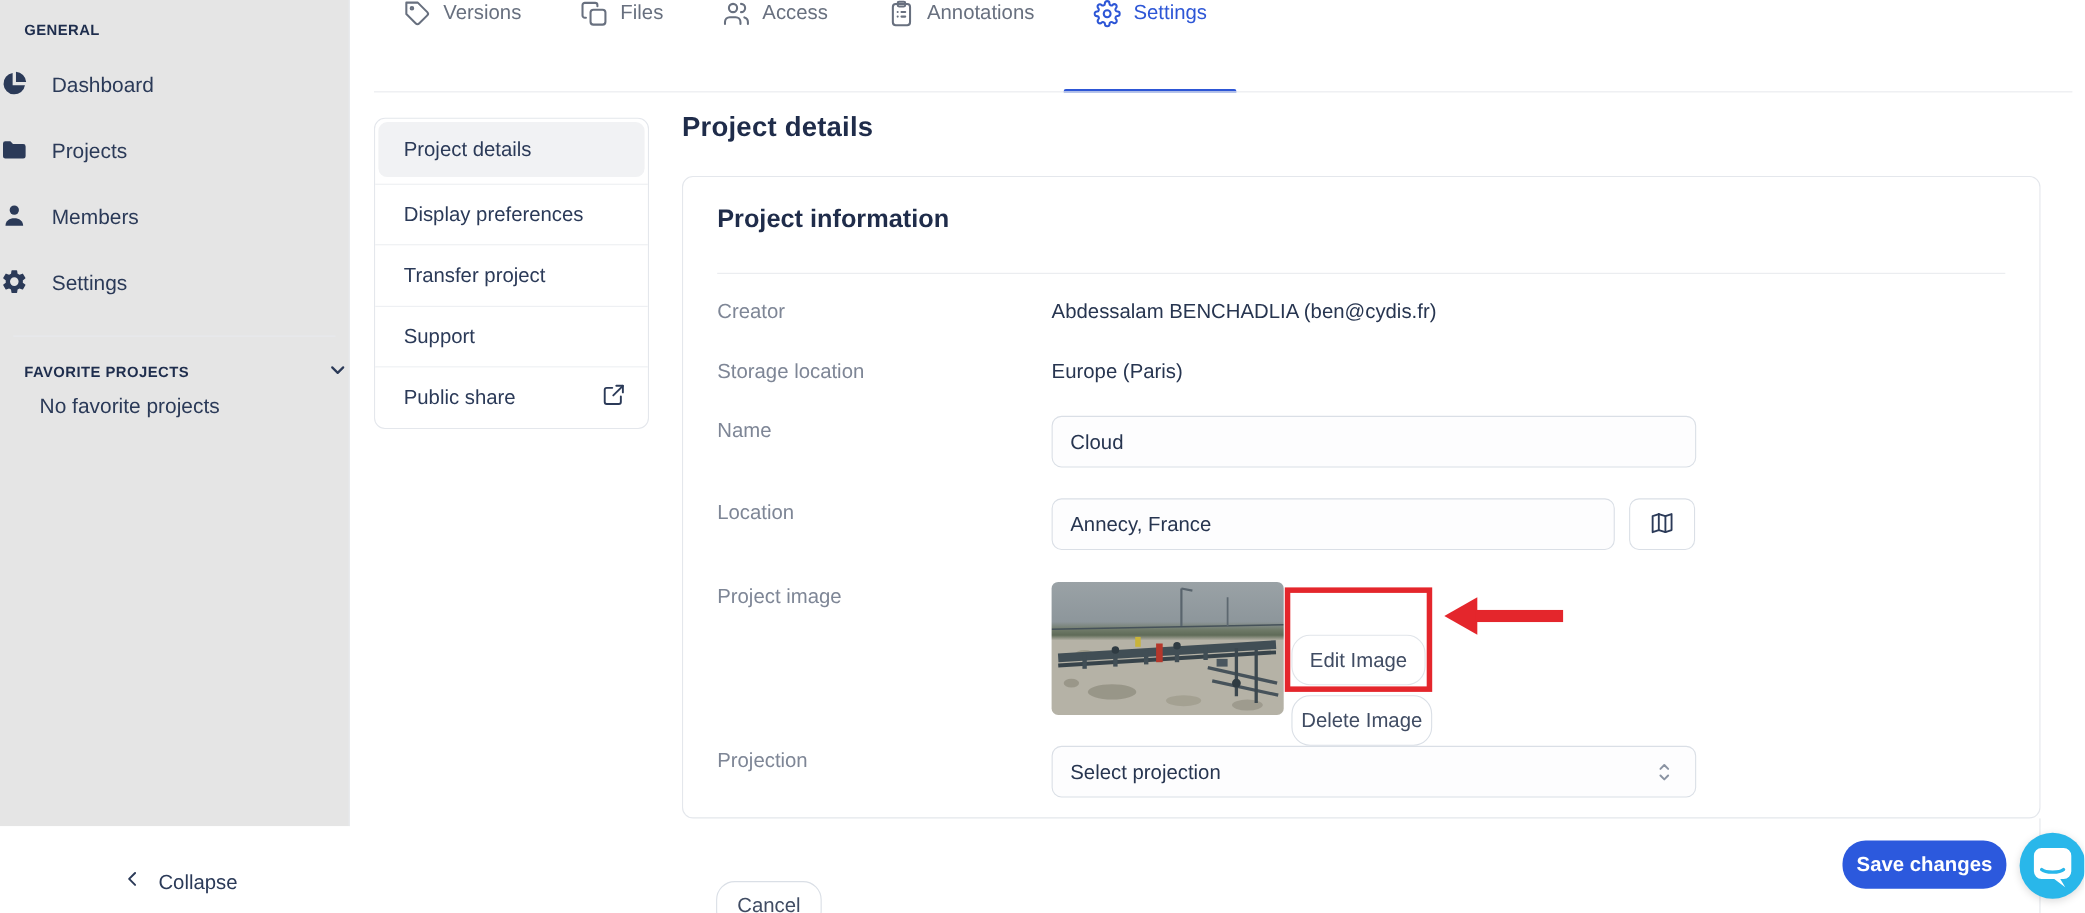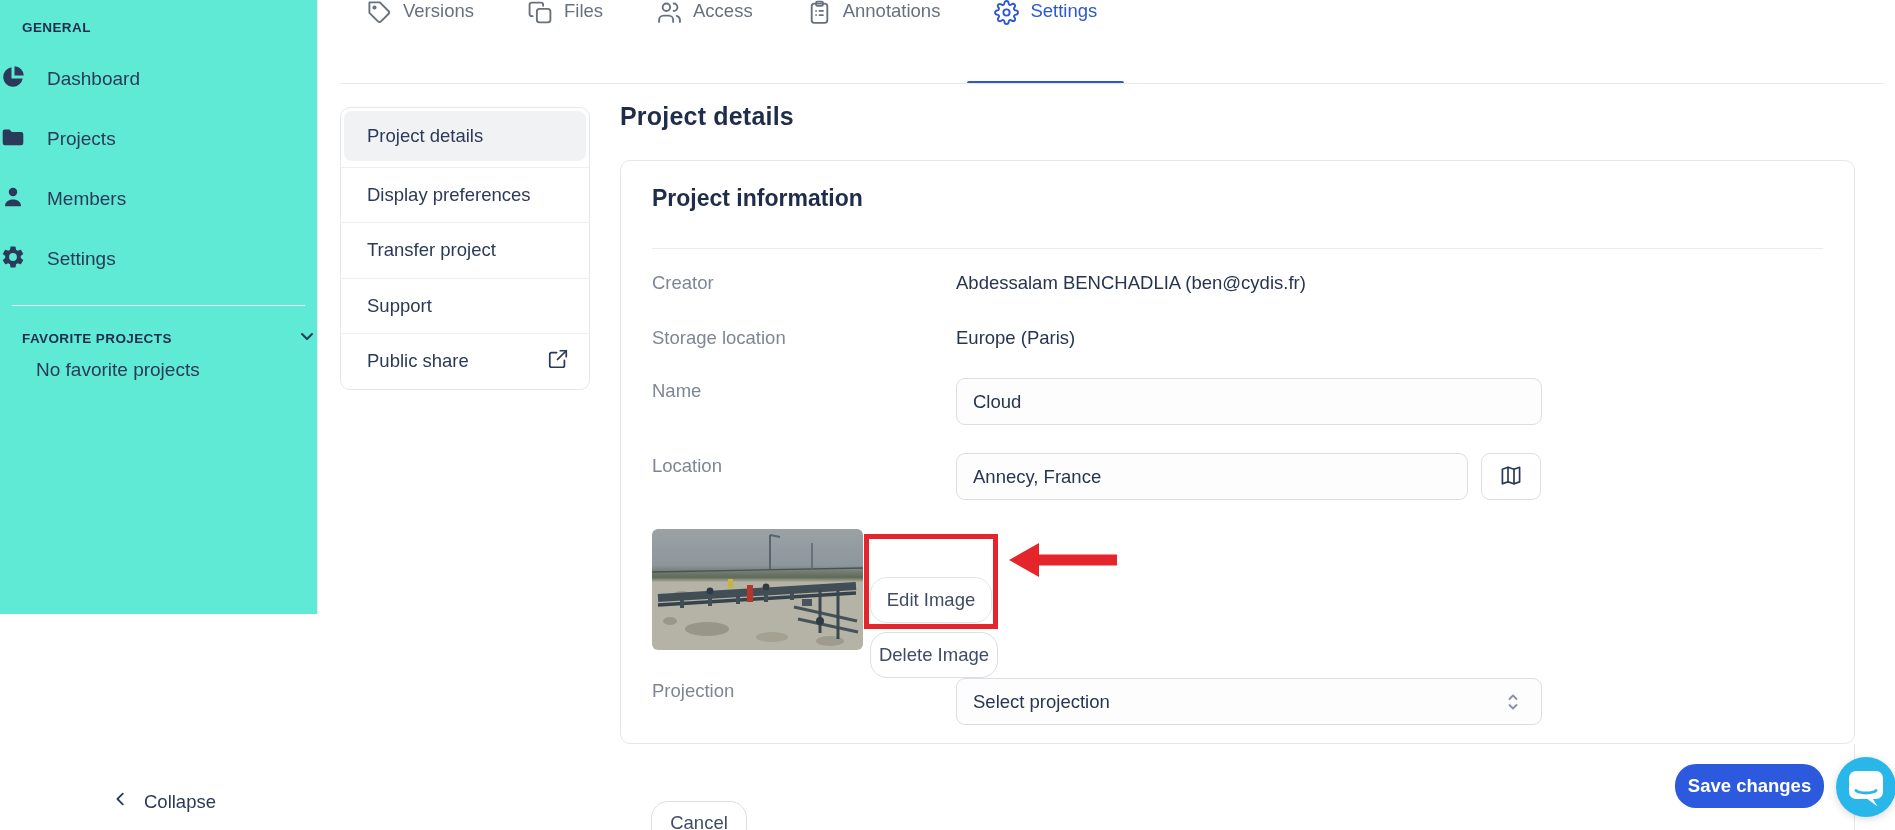--- a/index.html
+++ b/index.html
@@ -1,21 +1,21 @@
 <!DOCTYPE html>
 <html><head>
 <meta charset="utf-8">
 <style>
   * { margin:0; padding:0; box-sizing:border-box; }
   html,body { background:#fff; }
   body { font-family:"Liberation Sans", sans-serif; color:#273550; }
   .root { position:relative; width:1895px; height:830px; background:#fff; overflow:hidden; }
 
   
-  .sidebar { position:absolute; left:0; top:0; width:318px; height:614px; background:#5eead4; border-right:1px solid #e8eaee; }
+  .sidebar { position:absolute; left:0; top:0; width:318px; height:751px; background:#e5e5e5; border-right:1px solid #e8eaee; }
   .section-label { position:absolute; left:22px; font-size:13.5px; font-weight:700; letter-spacing:.4px; color:#1e2d4d; }
   .side-nav { position:absolute; left:0; top:49px; width:100%; }
   .side-item { display:flex; align-items:center; height:60px; gap:21px; cursor:pointer; font-size:19px; color:#2b3a58; }
   .side-item svg { flex:0 0 auto; }
   .side-divider { position:absolute; left:12px; right:12px; top:305px; height:1px; background:#e8eaee; }
   .fav-row { position:absolute; left:22px; right:0; top:326px; display:flex; align-items:center; justify-content:space-between; }
   .fav-empty { position:absolute; left:36px; top:359px; font-size:19px; color:#2b3a58; }
   .collapse { position:absolute; left:112px; top:790px; display:flex; align-items:center; gap:14px; font-size:18.5px; color:#2b3a58; cursor:pointer; }
 
   
@@ -262,20 +262,21 @@
             <svg width="24" height="24" viewBox="0 0 24 24" fill="none" stroke="#2b3a58" stroke-width="1.7" stroke-linecap="round" stroke-linejoin="round">
                 <path d="M9 4.3l6 1.9 5.6-1.9v14.6l-5.6 1.9-6-1.9-5.6 1.9V6.2z"></path>
                 <line x1="9" y1="4.3" x2="9" y2="18.9"></line>
                 <line x1="15" y1="6.2" x2="15" y2="20.8"></line>
               </svg>
           </span>
         </button>
       </div>
 
       <div class="frow row-image">
+        <div class="flabel">Project image</div>
 
         <div class="thumb">
           <svg width="211" height="121" viewBox="0 0 211 121">
             <ellipse cx="55" cy="100" rx="22" ry="7" fill="#8f8c7e" opacity=".75"></ellipse>
             <ellipse cx="120" cy="108" rx="16" ry="5" fill="#999686" opacity=".6"></ellipse>
             <ellipse cx="30" cy="66" rx="9" ry="4" fill="#93907f" opacity=".7"></ellipse>
             <ellipse cx="178" cy="112" rx="14" ry="5" fill="#8f8c7e" opacity=".6"></ellipse>
             <ellipse cx="18" cy="92" rx="7" ry="4" fill="#8f8c7e" opacity=".7"></ellipse>
             <line x1="0" y1="43" x2="211" y2="39" stroke="#46525a" stroke-width="1.4"></line>
             <line x1="118" y1="6" x2="118" y2="40" stroke="#59646d" stroke-width="2"></line>

